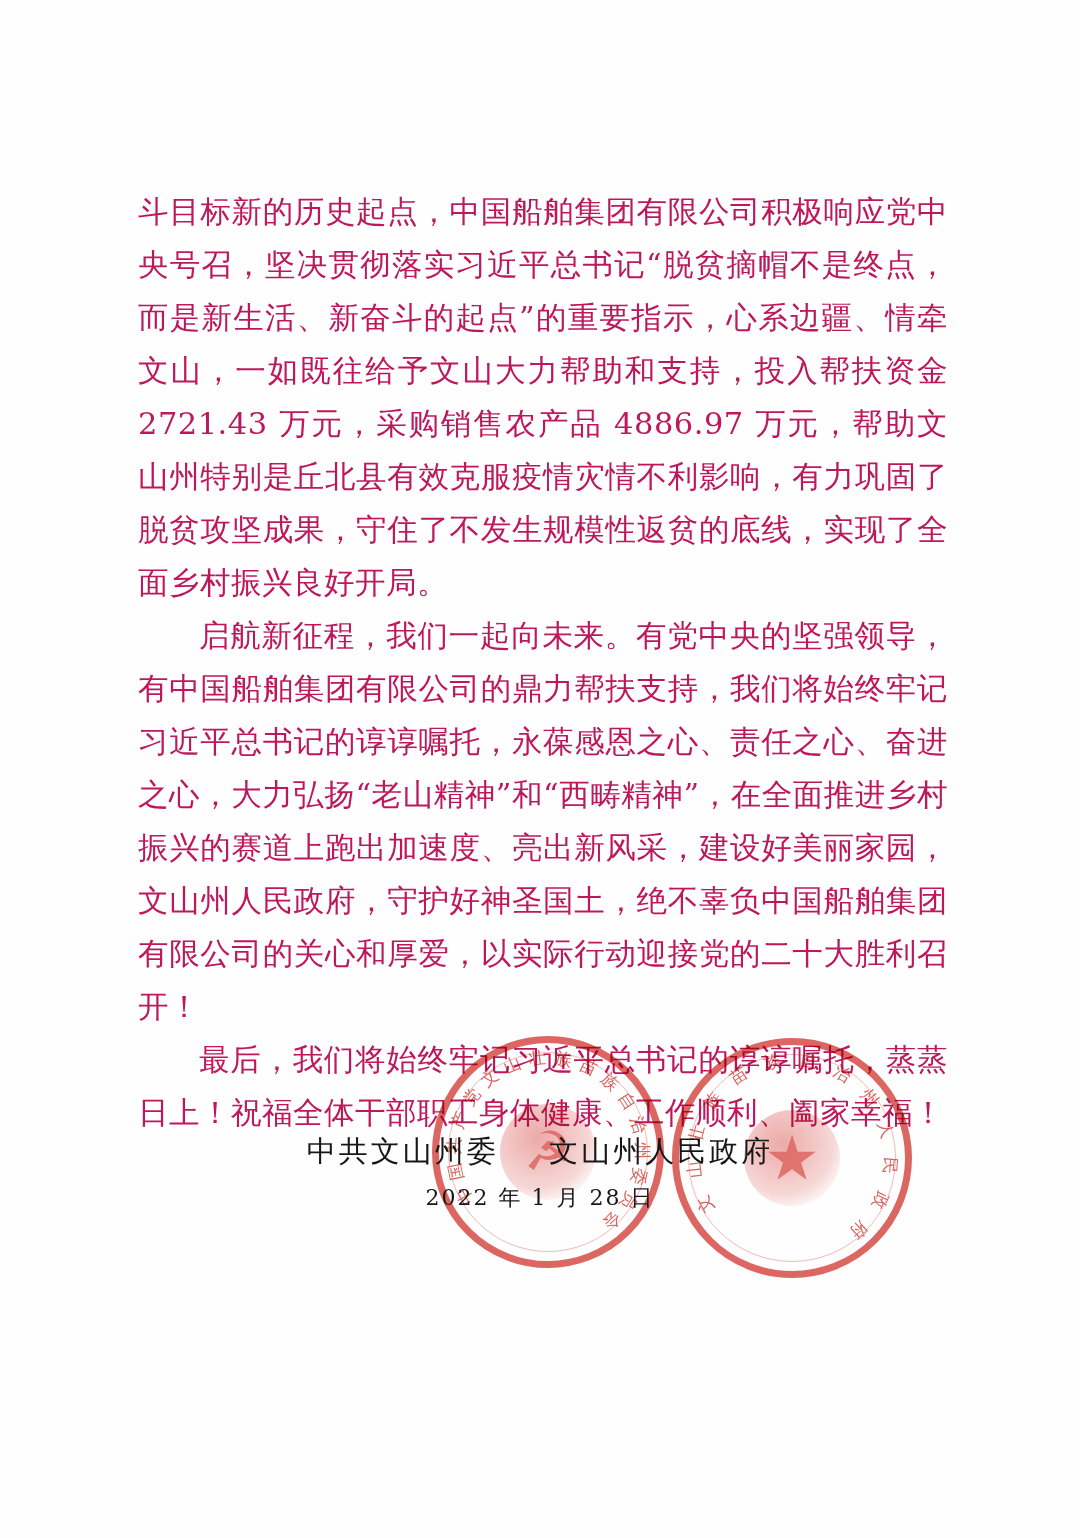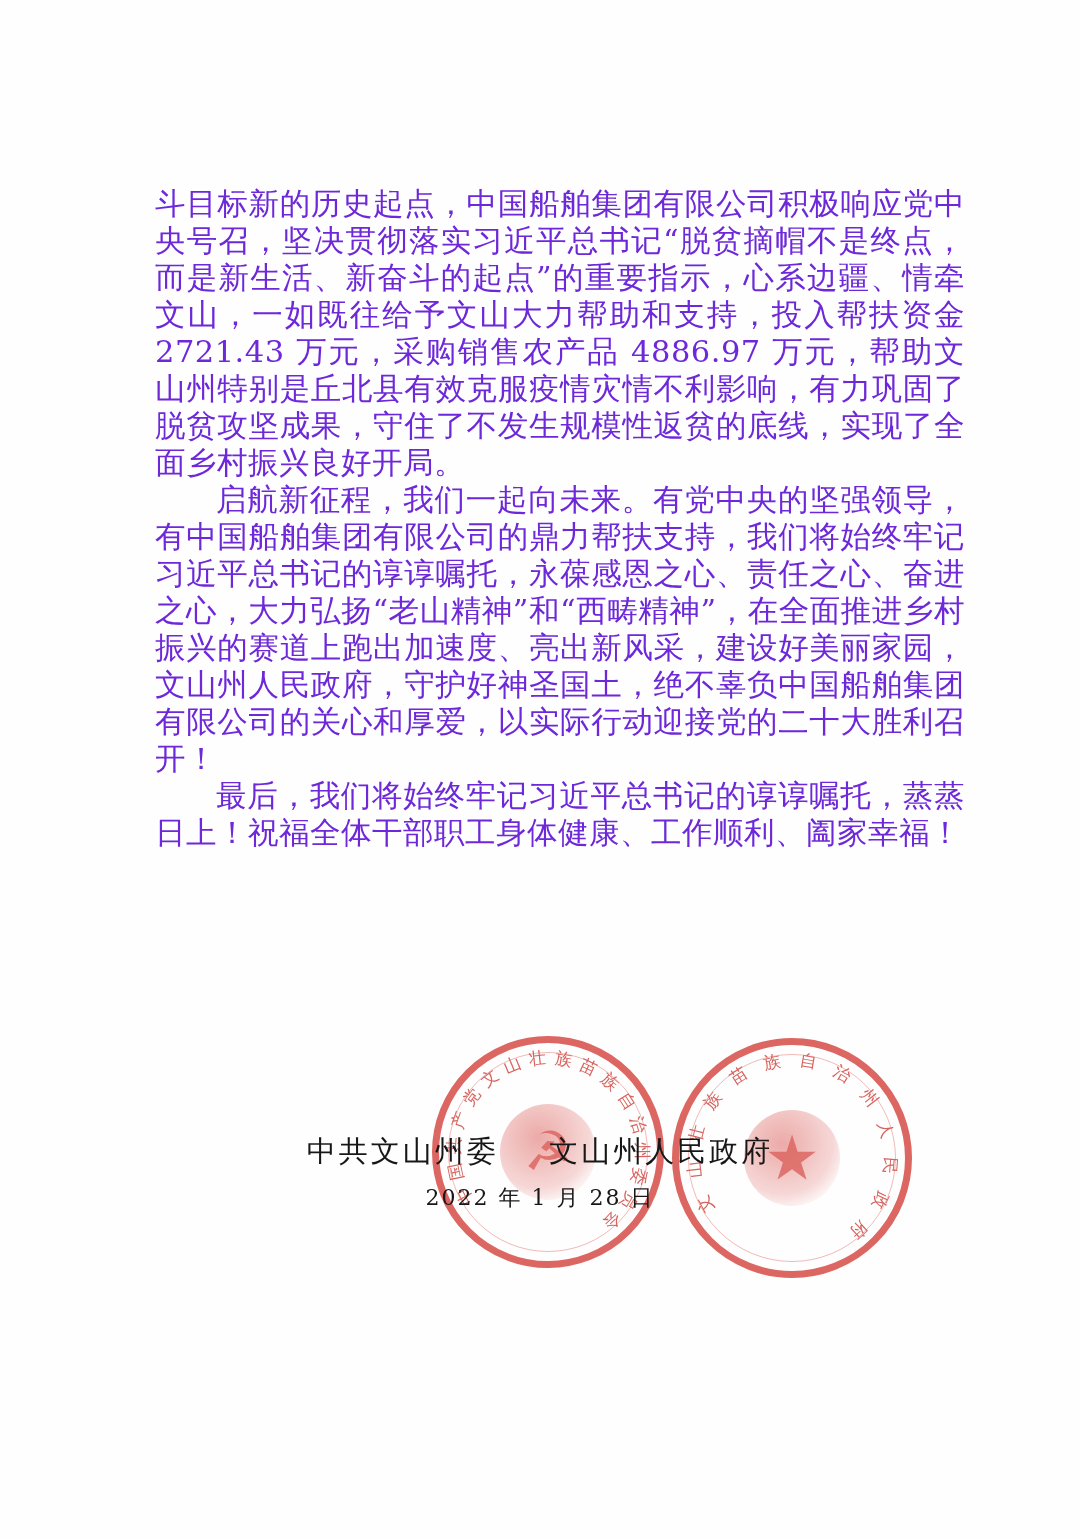--- a/index.html
+++ b/index.html
@@ -17,29 +17,29 @@
   }
 
   .page {
     position: absolute;
     inset: 0;
     background: #fefefe;
   }
 
   .body-text {
     position: absolute;
-    left: 155px;
+    left: 138px;
     top: 185px;
     width: 810px;
     font-size: 30.5px;
-    line-height: 37px;
+    line-height: 53px;
     letter-spacing: 0.5px;
     text-align: justify;
     text-justify: inter-ideograph;
-    color: #6d28d9;
+    color: #be185d;
   }
 
   .para {
     margin: 0 0 0 0;
     text-indent: 2em;
   }
   .para.no-indent {
     text-indent: 0;
   }
 

